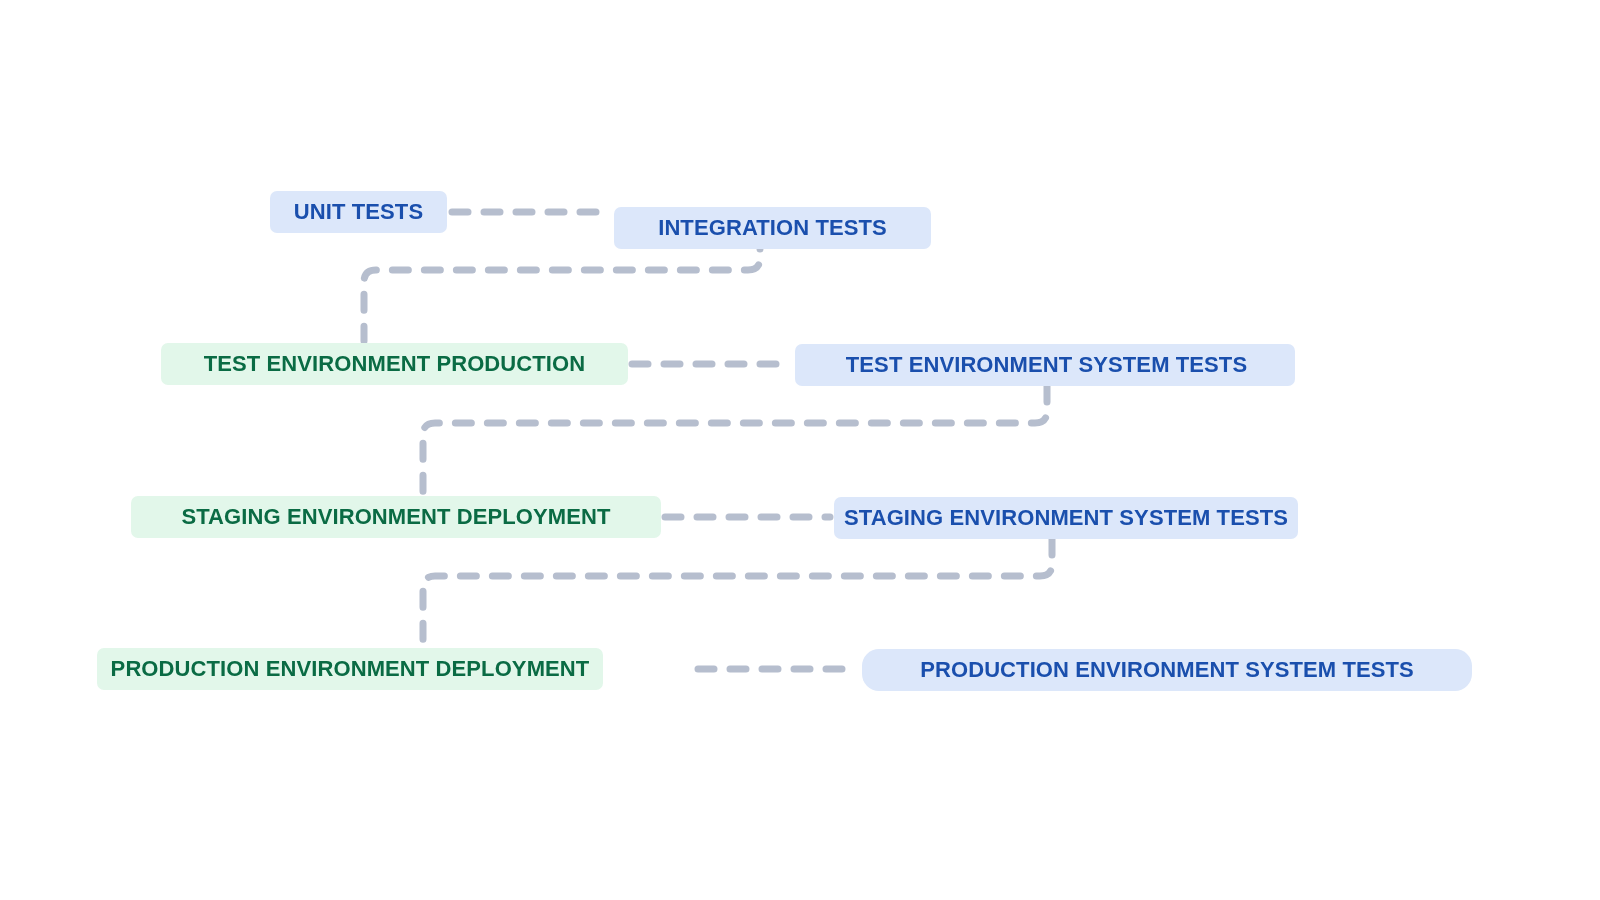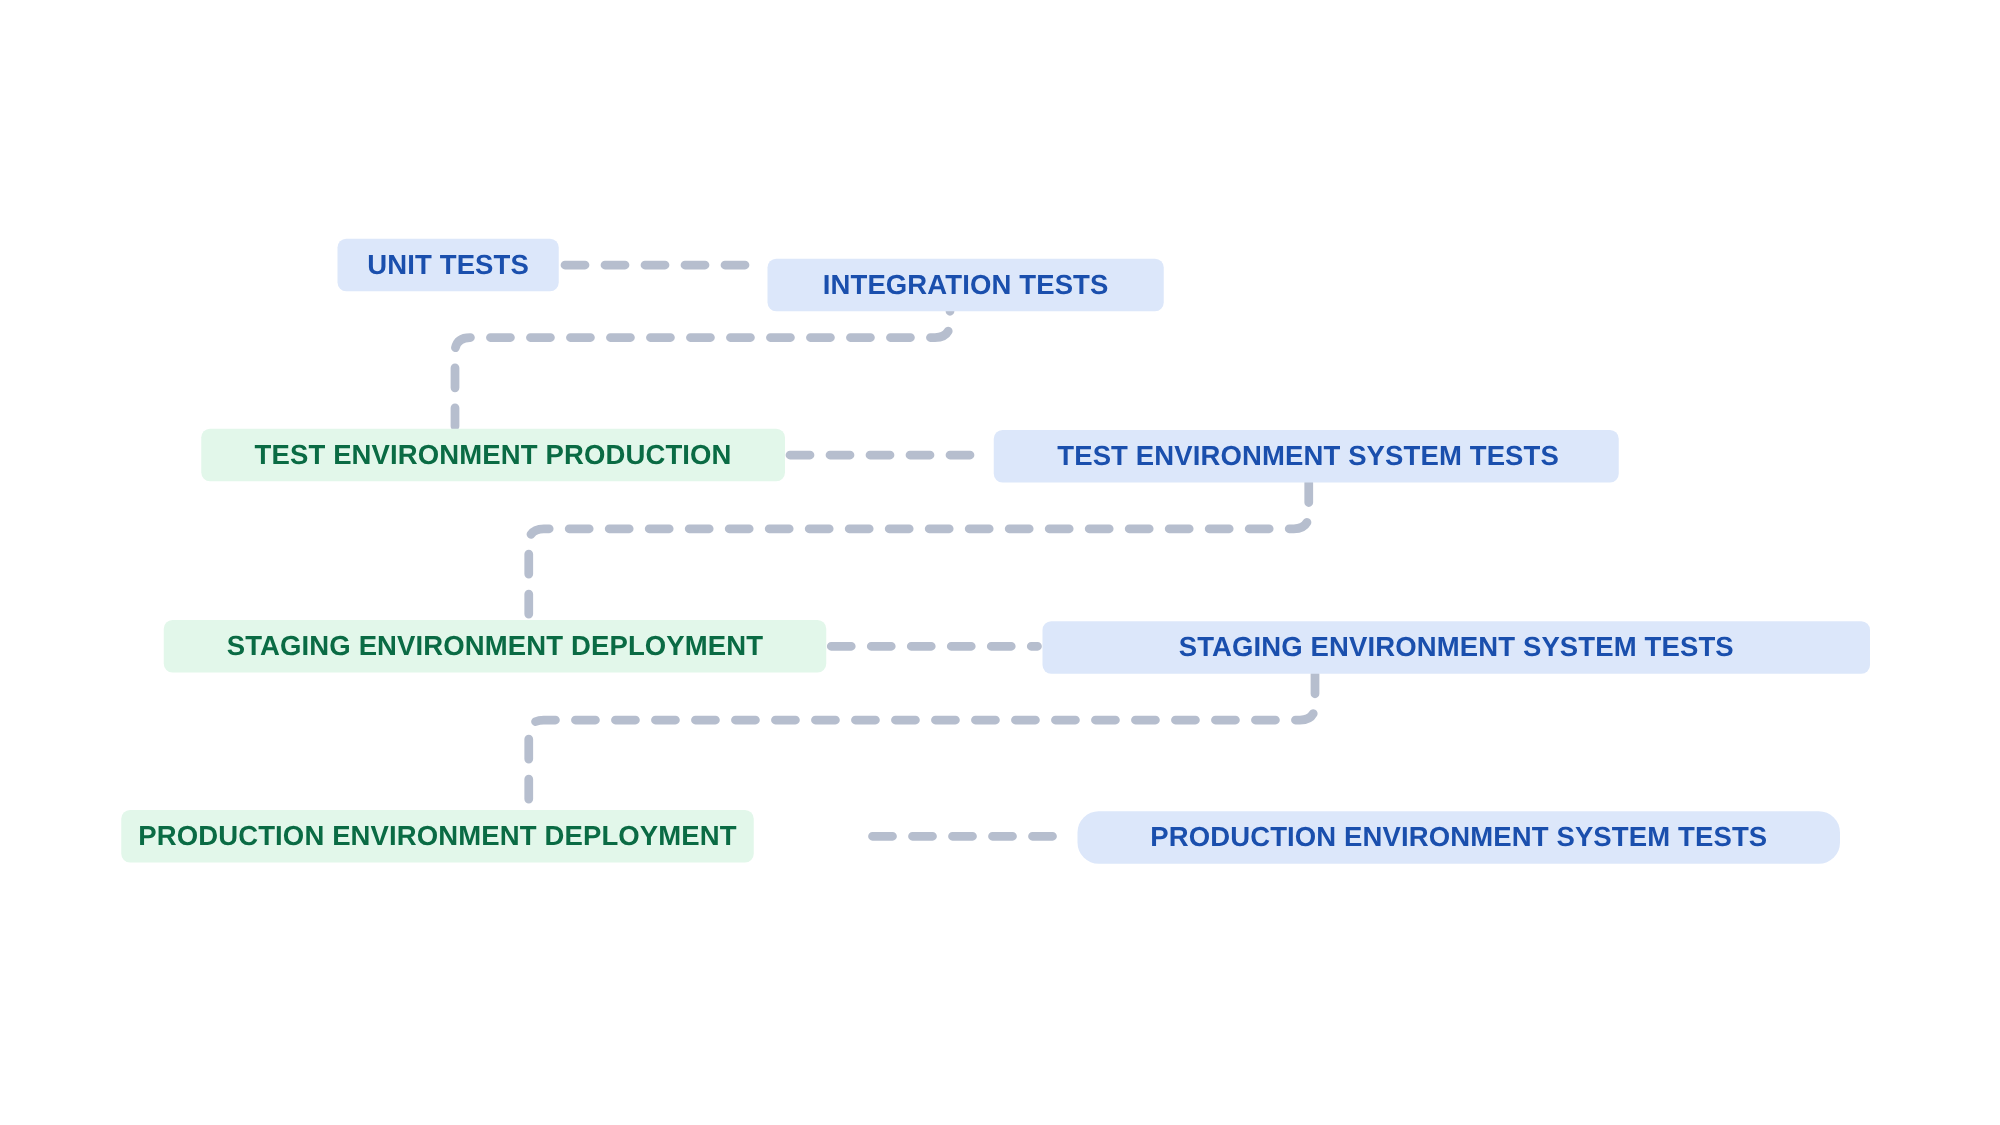--- a/index.html
+++ b/index.html
@@ -94,21 +94,21 @@
       </div>
       <div class="node type-deploy" style="left: 161px; top: 343px; width: 467px;">
         <span class="node-label">TEST ENVIRONMENT PRODUCTION</span>
       </div>
       <div class="node type-test" style="left: 795px; top: 344px; width: 500px; padding-left: 16px;">
         <span class="node-label">TEST ENVIRONMENT SYSTEM TESTS</span>
       </div>
       <div class="node type-deploy" style="left: 131px; top: 496px; width: 530px;">
         <span class="node-label">STAGING ENVIRONMENT DEPLOYMENT</span>
       </div>
-      <div class="node type-test" style="left: 834px; top: 497px; width: 662px;">
+      <div class="node type-test" style="left: 834px; top: 497px; width: 464px;">
         <span class="node-label">STAGING ENVIRONMENT SYSTEM TESTS</span>
       </div>
       <div class="node type-deploy" style="left: 97px; top: 648px; width: 506px;">
         <span class="node-label">PRODUCTION ENVIRONMENT DEPLOYMENT</span>
       </div>
       <div class="node type-test" style="left: 862px; top: 649px; width: 610px; border-radius: 17px;">
         <span class="node-label">PRODUCTION ENVIRONMENT SYSTEM TESTS</span>
       </div>
     </div>
 

